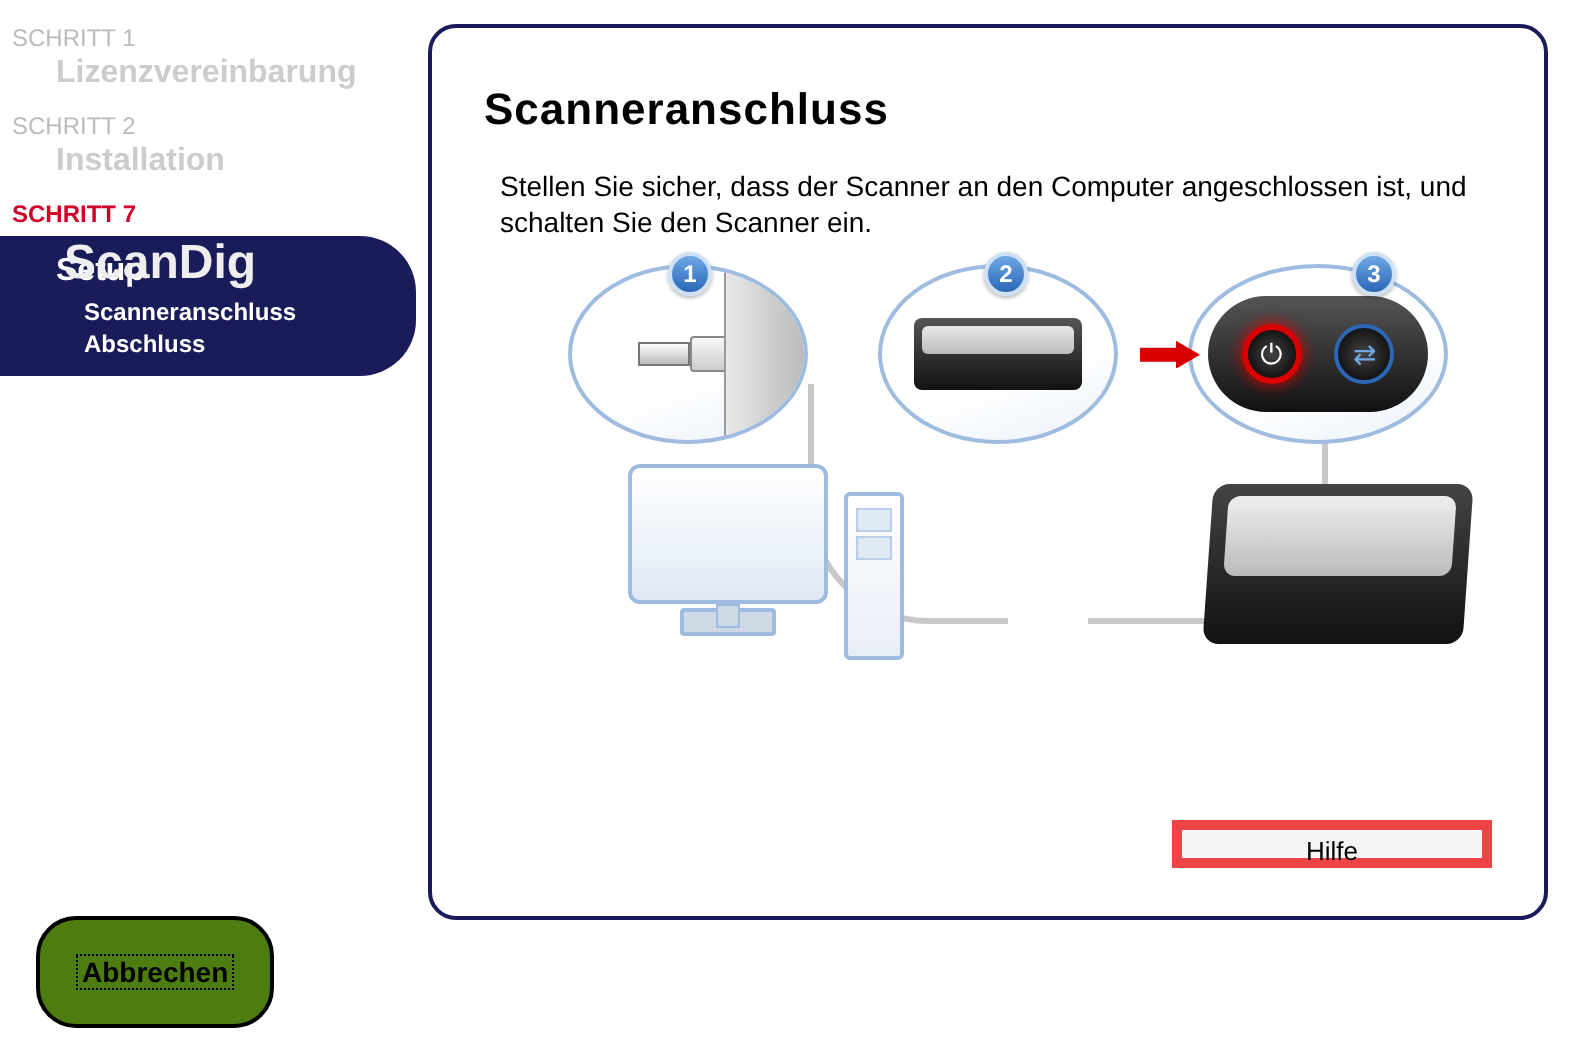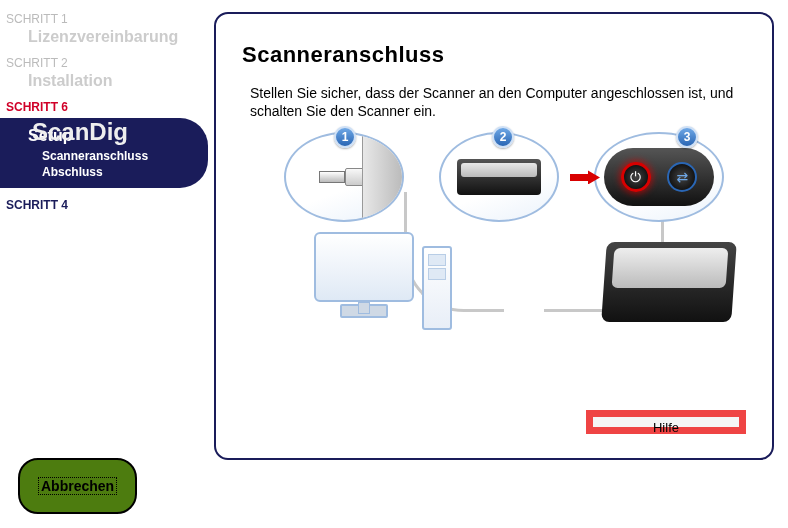--- a/index.html
+++ b/index.html
@@ -135,21 +135,21 @@
     justify-content: center;
     box-shadow: 0 1px 2px rgba(0,0,0,0.3);
   }
   .help-btn {
     position: absolute;
     right: 26px;
     bottom: 24px;
     width: 160px;
     height: 24px;
     background: #f5f5f5;
-    border: 7px solid #ef4444;
+    border: 5px solid #ef4444;
     font-size: 13px;
     text-align: center;
     line-height: 22px;
     cursor: pointer;
   }
   .footer {
     position: absolute;
     left: 18px;
     bottom: 14px;
   }
@@ -288,28 +288,27 @@
 
 <div class="wrap">
 
   <div class="sidebar">
     <div class="steplabel">SCHRITT 1</div>
     <div class="stepname">Lizenzvereinbarung</div>
 
     <div class="steplabel">SCHRITT 2</div>
     <div class="stepname">Installation</div>
 
-    <div class="step-active-label">SCHRITT 6</div>
+    <div class="step-active-label">SCHRITT 7</div>
     <div class="step-active">
       <div class="setup">Setup</div>
       <div class="sub">Scanneranschluss</div>
       <div class="sub">Abschluss</div>
     </div>
 
-    <div class="step4-label">SCHRITT 4</div>
   </div>
 
   <div class="main">
     <div class="panel">
       <h1>Scanneranschluss</h1>
       <p>Stellen Sie sicher, dass der Scanner an den Computer angeschlossen ist, und schalten Sie den Scanner ein.</p>
 
       <div class="illus">
 
         <div class="cable" style="left:160px; top:60px; width:100px; height:120px;"></div>

